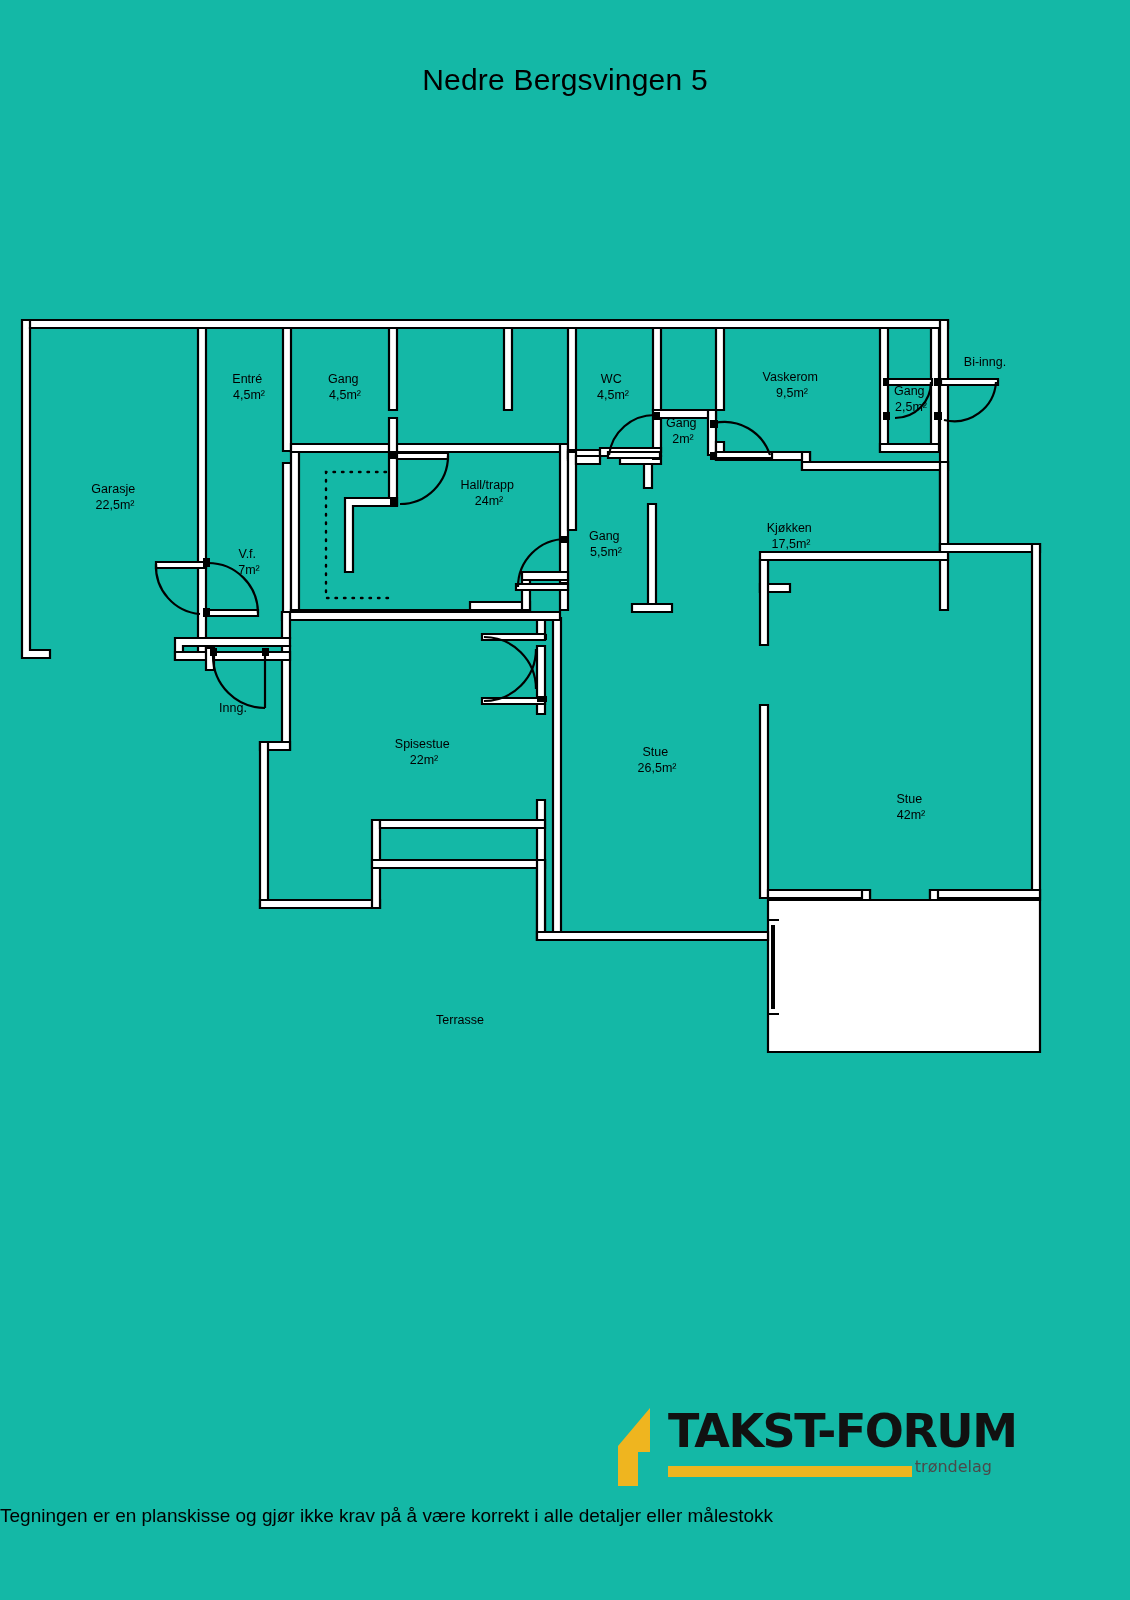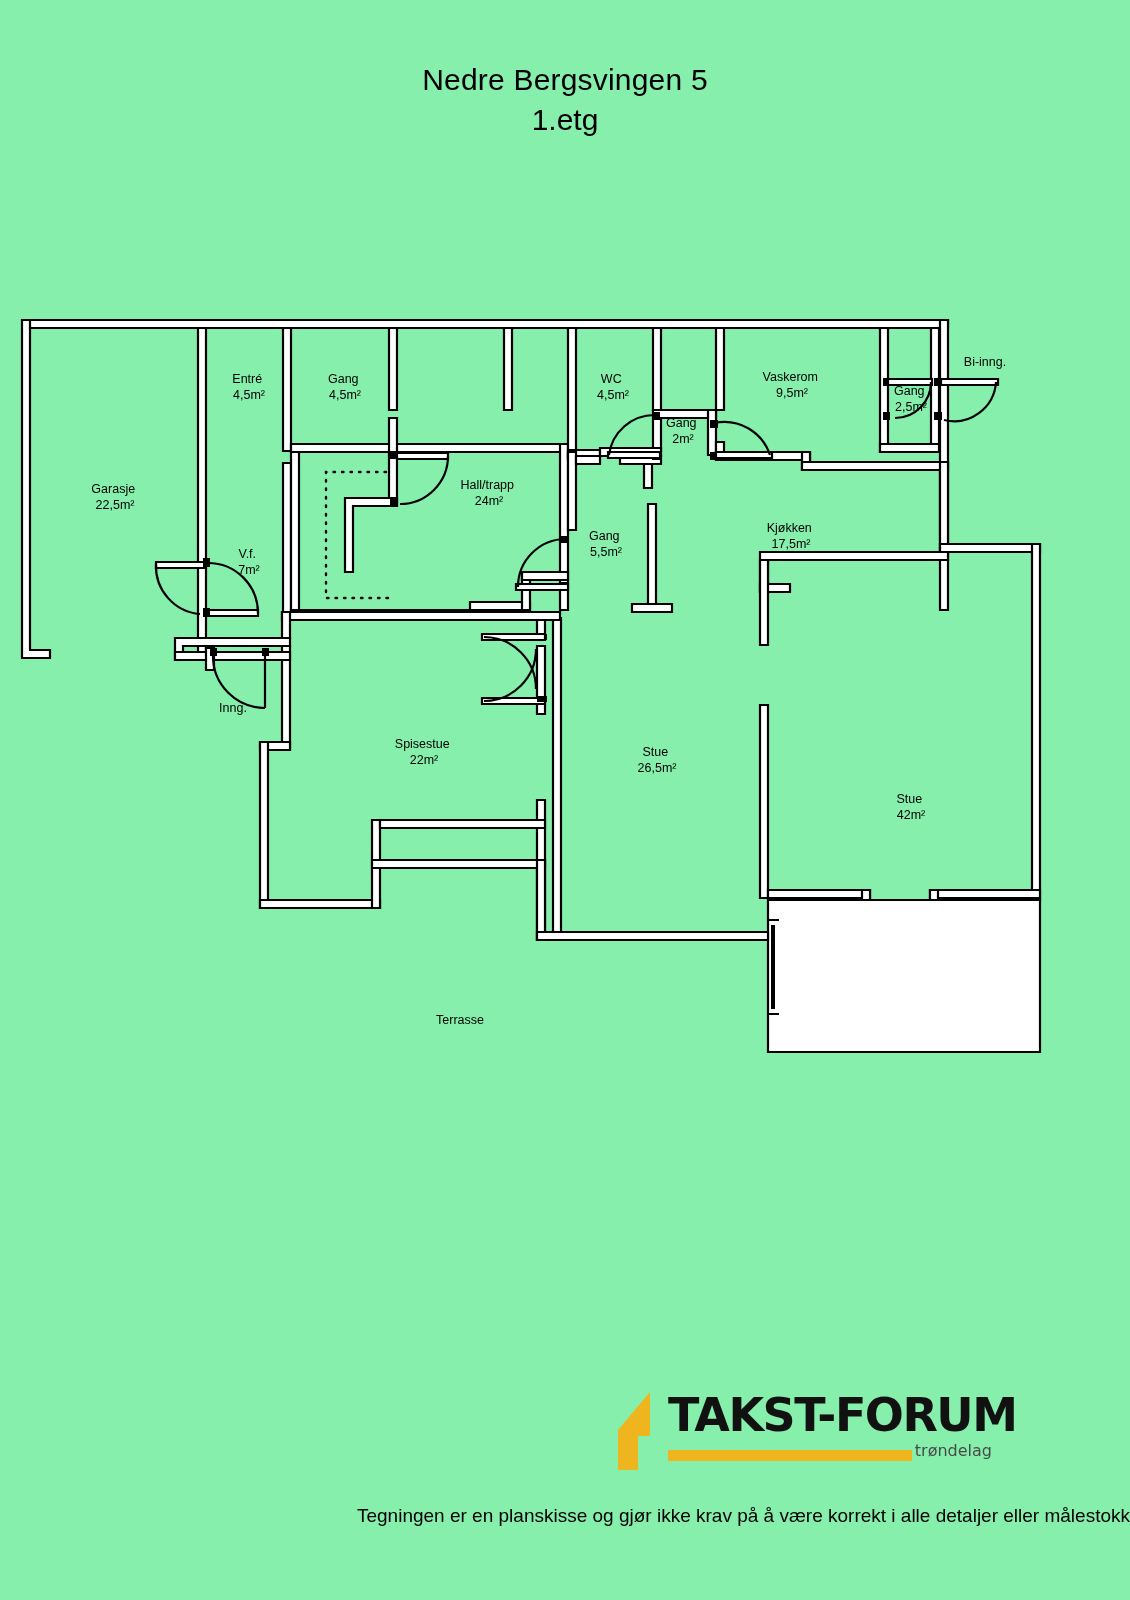--- a/index.html
+++ b/index.html
@@ -11,21 +11,21 @@
     width: 1130px;
     height: 1600px;
     position: relative;
     font-family: "Liberation Sans", sans-serif;
     color: #000000;
     overflow: hidden;
   }
   .page {
     position: absolute;
     inset: 0;
-    background: #86efac;
+    background: #14b8a6;
   }
   .title-block {
     position: absolute;
     top: 60px;
     left: 0;
     width: 1130px;
     text-align: center;
   }
   .title-line1 {
     font-size: 30px;
@@ -94,21 +94,21 @@
   .logo-block {
     position: absolute;
     left: 0;
     top: 1378px;
     width: 1130px;
     height: 110px;
   }
   .logo-inner {
     position: absolute;
     left: 612px;
-    top: 0;
+    top: 16px;
     width: 380px;
     height: 110px;
   }
   .logo-text {
     position: absolute;
     left: 56px;
     top: 10px;
     font-family: "DejaVu Sans", sans-serif;
     font-weight: bold;
     font-size: 46px;
@@ -131,34 +131,33 @@
     top: 72px;
     width: 244px;
     height: 11px;
     background: #EFB51F;
   }
   .disclaimer {
     position: absolute;
     left: 0;
     top: 1505px;
     width: 1130px;
-    text-align: right;
+    text-align: left;
     font-size: 19px;
     color: #000000;
     font-family: "Liberation Sans", sans-serif;
   }
 </style>
 </head>
 <body>
 
 <div class="page">
 
   <div class="title-block">
     <div class="title-line1">Nedre Bergsvingen 5</div>
-    <div class="title-line2">1.etg</div>
   </div>
 
   <div class="plan-wrap">
     <svg class="plan" viewBox="0 0 1130 780" xmlns="http://www.w3.org/2000/svg">
 
       <g>
 
         <path class="wall" d="M22,20 L198,20 L198,28 L30,28 L30,350 L50,350 L50,358 L22,358 Z"></path>
 
         <path class="wall" d="M22,20 L948,20 L948,28 L30,28 L30,20 Z"></path>

